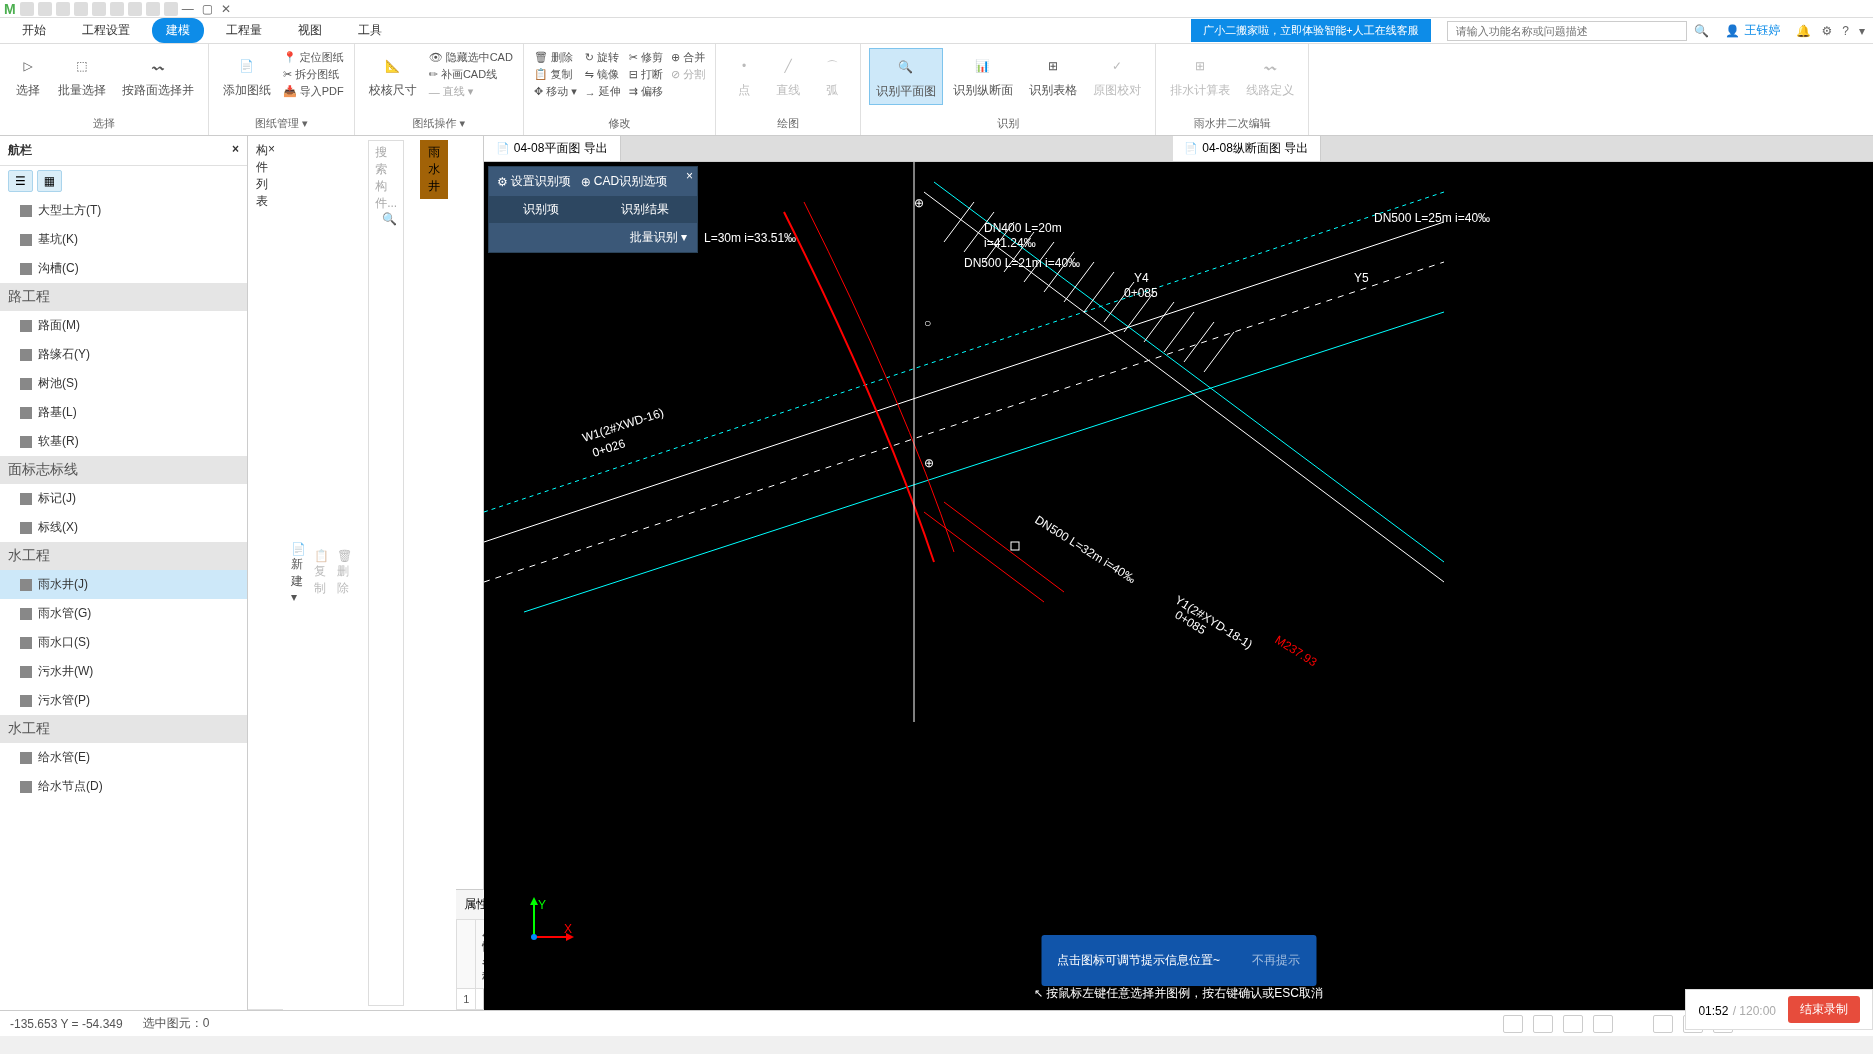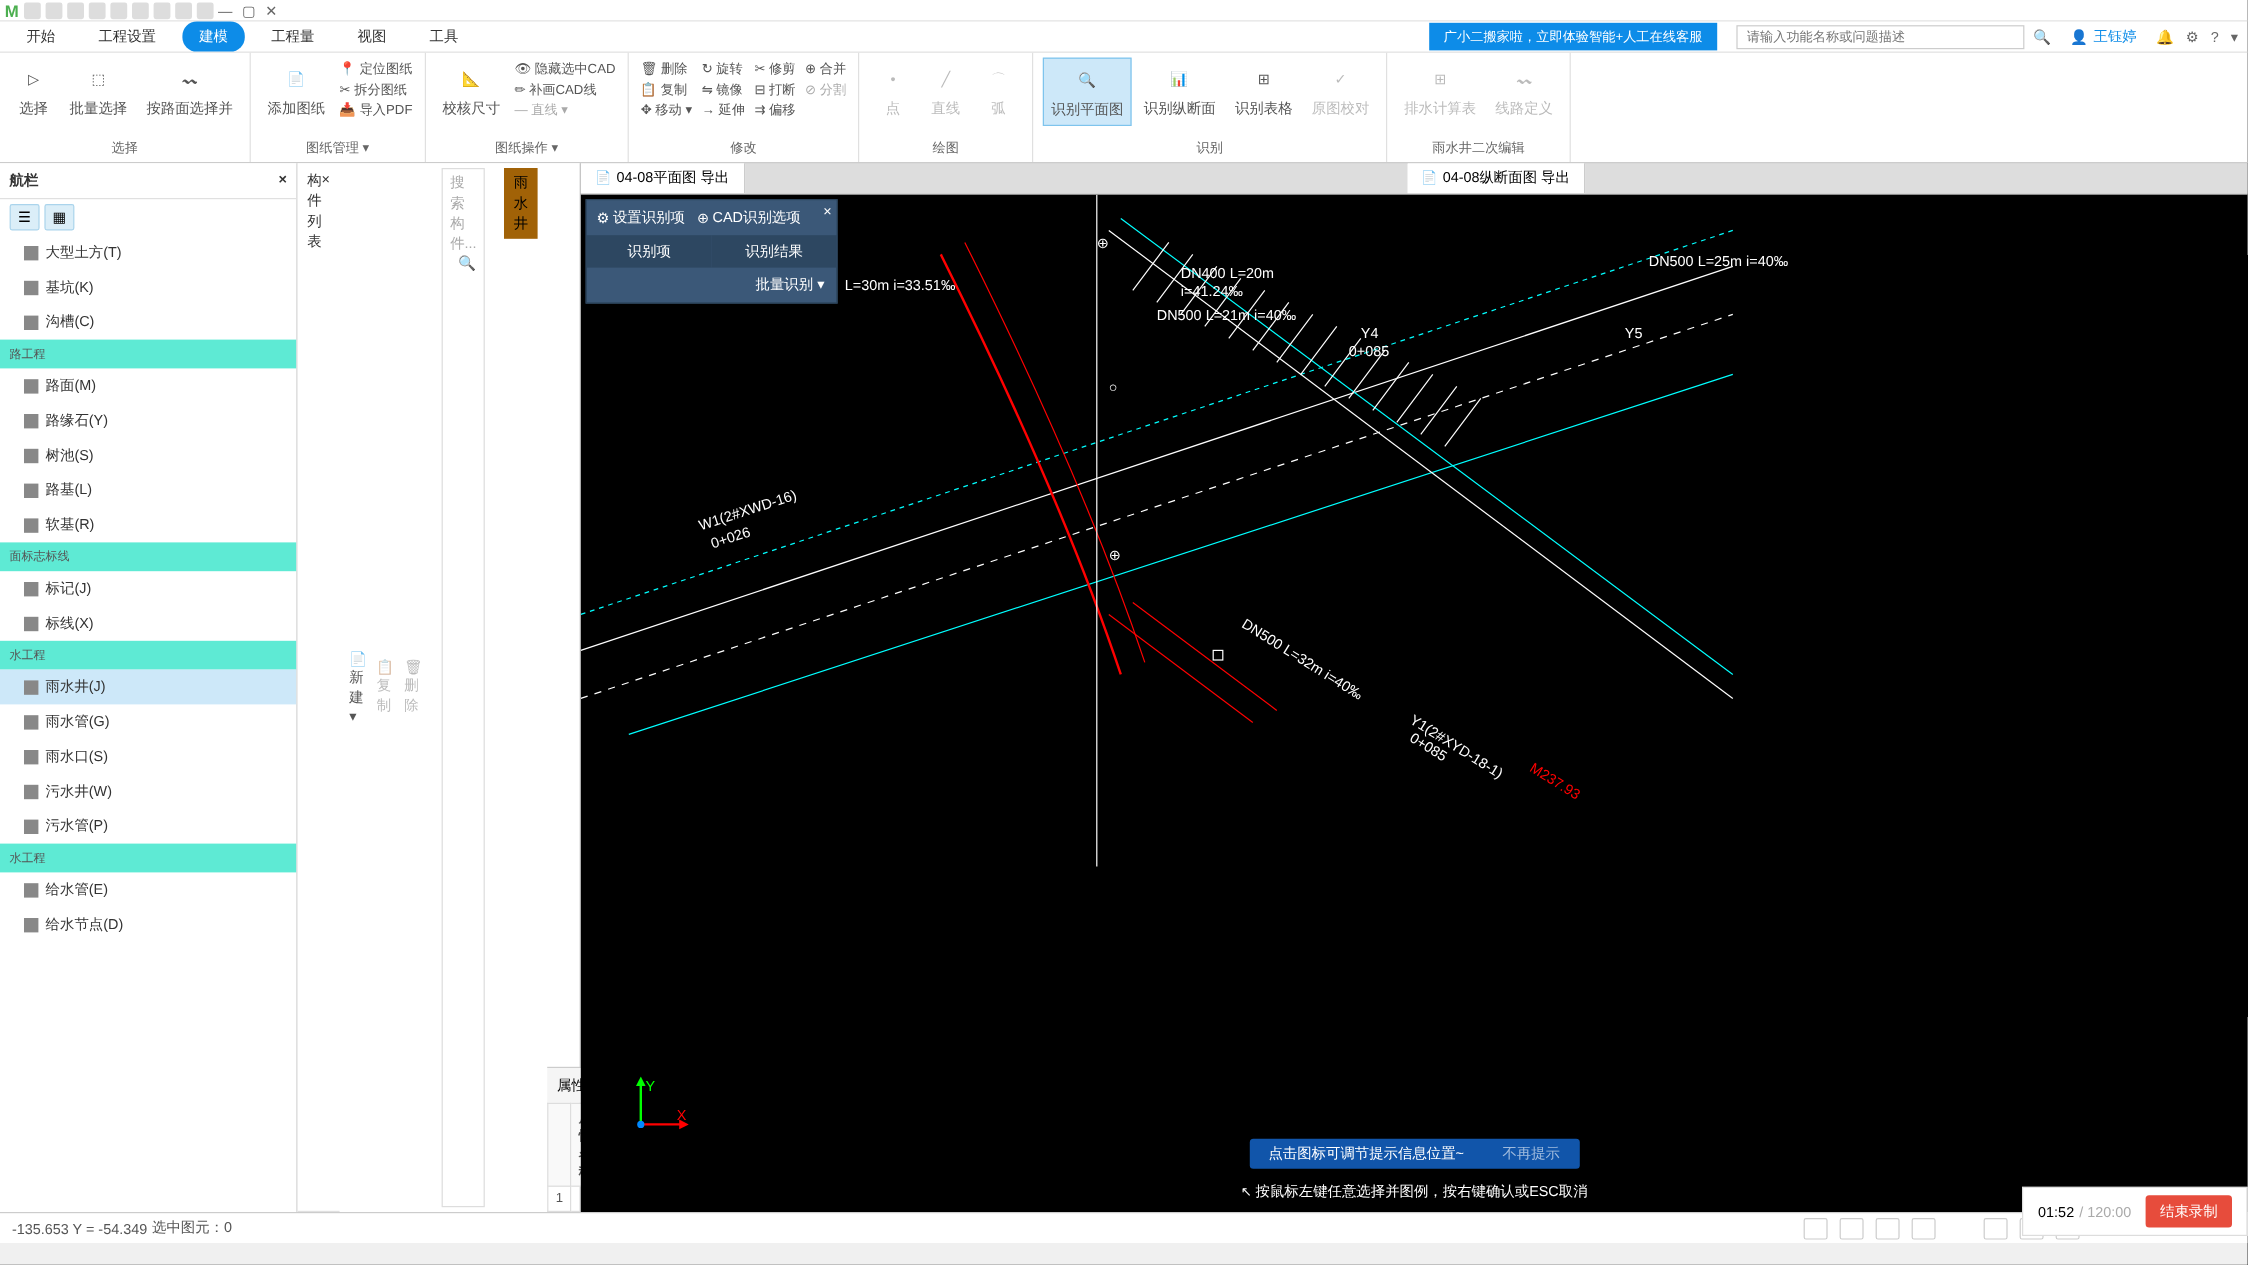--- a/index.html
+++ b/index.html
@@ -25,21 +25,21 @@
 .bigbtn{display:flex;flex-direction:column;align-items:center;padding:4px 6px;gap:2px;color:#555;cursor:pointer}
 .bigbtn .icon{width:28px;height:28px;display:flex;align-items:center;justify-content:center}
 .bigbtn.active{background:#cde8f9;border:1px solid #7ec4ed}
 .bigbtn.disabled{opacity:0.4}
 .workspace{display:flex;height:calc(100vh - 180px)}
 .leftpanel{width:248px;background:#fff;border-right:1px solid #ccc;display:flex;flex-direction:column}
 .leftpanel .phead{padding:6px 8px;font-weight:bold;color:#333;border-bottom:1px solid #e0e0e0;display:flex;justify-content:space-between}
 .leftpanel .viewbtns{padding:4px 8px;display:flex;gap:4px}
 .leftpanel .viewbtns span{padding:3px 6px;background:#dbeef8;border:1px solid #aad4ec;border-radius:2px}
 .tree{flex:1;overflow-y:auto}
-.tree .cat{padding:5px 8px;background:#5eead4;color:#555;font-size:10px}
+.tree .cat{padding:5px 8px;background:#e5e5e5;color:#555;font-size:14px}
 .tree .item{padding:6px 8px 6px 20px;color:#333;cursor:pointer;display:flex;align-items:center;gap:6px}
 .tree .item.sel{background:#cde8f9}
 .tree .item .ticon{width:12px;height:12px;background:#888}
 .midpanel{width:236px;background:#fff;border-right:1px solid #ccc;display:flex;}
 .midpanel .phead{padding:6px 8px;color:#333;display:flex;justify-content:space-between;border-bottom:1px solid #e0e0e0}
 .midpanel .toolbar{padding:6px 8px;display:flex;gap:8px;color:#555;align-items:center;font-size:11px}
 .midpanel .toolbar .disabled{opacity:0.4}
 .midpanel .search{margin:4px 8px;border:1px solid #ddd;padding:3px 6px;color:#aaa;font-size:11px}
 .midpanel .complist{padding:4px 8px}
 .midpanel .compitem{padding:4px 8px;background:#a16207;display:inline-block}
@@ -54,25 +54,25 @@
 .canvas .drawing{flex:1;position:relative;overflow:hidden}
 .floatpanel{position:absolute;top:4px;left:4px;width:210px;background:#3b5878;border:1px solid #2a4258;z-index:10;color:#fff;font-size:11px}
 .floatpanel .fhead{display:flex;padding:6px 8px;gap:10px;background:#3b5878}
 .floatpanel .fhead span{display:flex;align-items:center;gap:3px}
 .floatpanel .ftabs{display:flex}
 .floatpanel .ftabs div{flex:1;text-align:center;padding:5px;background:#2d4761}
 .floatpanel .flist div{padding:5px 10px;border-bottom:1px solid #2d4761;cursor:pointer}
 .floatpanel .flist div.sel{background:#2d5a8a}
 .floatpanel .ffoot{padding:6px 10px;text-align:right}
 .floatpanel .close{position:absolute;top:2px;right:4px;color:#fff;cursor:pointer}
-.hint{position:absolute;bottom:36px;left:50%;transform:translateX(-50%);background:rgba(20,100,200,0.85);color:#fff;padding:4px 16px;border-radius:3px;font-size:11px;display:flex;gap:32px}
+.hint{position:absolute;bottom:24px;left:50%;transform:translateX(-50%);background:rgba(20,100,200,0.85);color:#fff;padding:17px 16px;border-radius:3px;font-size:11px;display:flex;gap:32px}
 .hint .dim{opacity:0.6}
 .statushint{position:absolute;bottom:8px;left:50%;transform:translateX(-50%);color:#fff;font-size:11px}
 .axis{position:absolute;bottom:60px;left:40px}
-.statusbar{height:26px;background:#fff;border-top:1px solid #ccc;display:flex;align-items:center;padding:0 10px;gap:4px;color:#555;font-size:11px}
+.statusbar{height:26px;background:#fff;border-top:1px solid #ccc;display:flex;align-items:center;padding:0 10px;gap:20px;color:#555;font-size:11px}
 .statusbar .right{margin-left:auto;display:flex;gap:10px;align-items:center}
 .statusbar .sbtn{width:20px;height:18px;border:1px solid #ccc;border-radius:2px}
 .recordbar{position:absolute;bottom:24px;right:0;background:#fff;padding:6px 12px;display:flex;align-items:center;gap:12px;border:1px solid #ddd}
 .recordbar .time{font-size:15px}
 .recordbar .time .dim{color:#aaa}
 .recordbar .stopbtn{background:#e74c3c;color:#fff;padding:5px 12px;border-radius:3px}
 svg.cadlines{width:100%;height:100%}
 </style>
 </head>
 <body>

